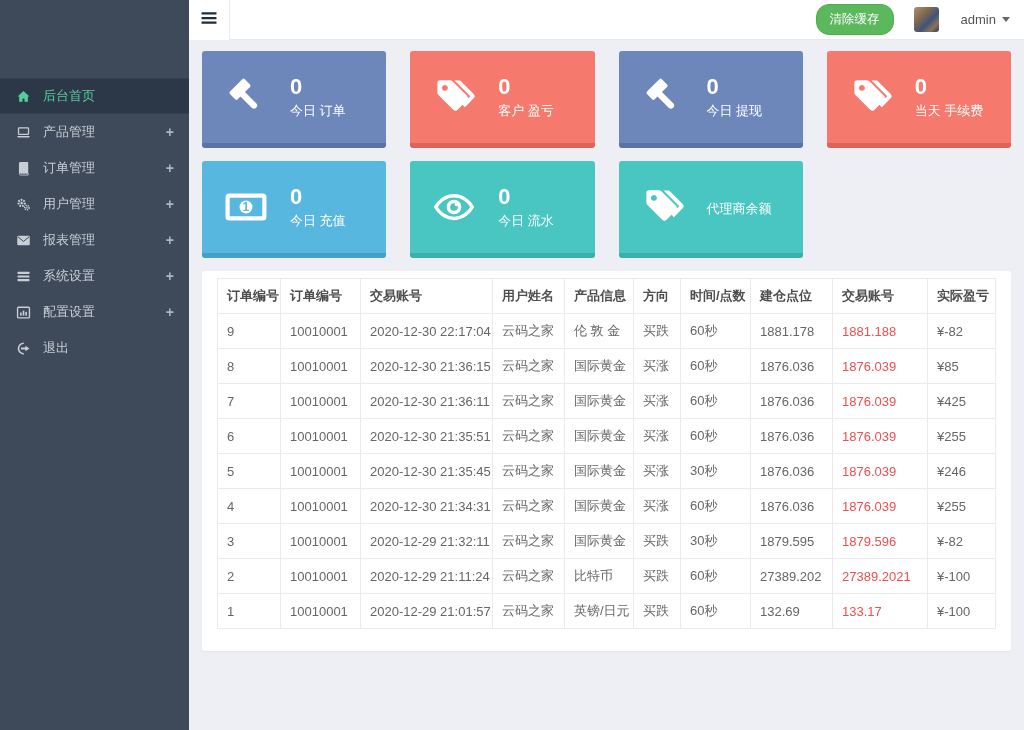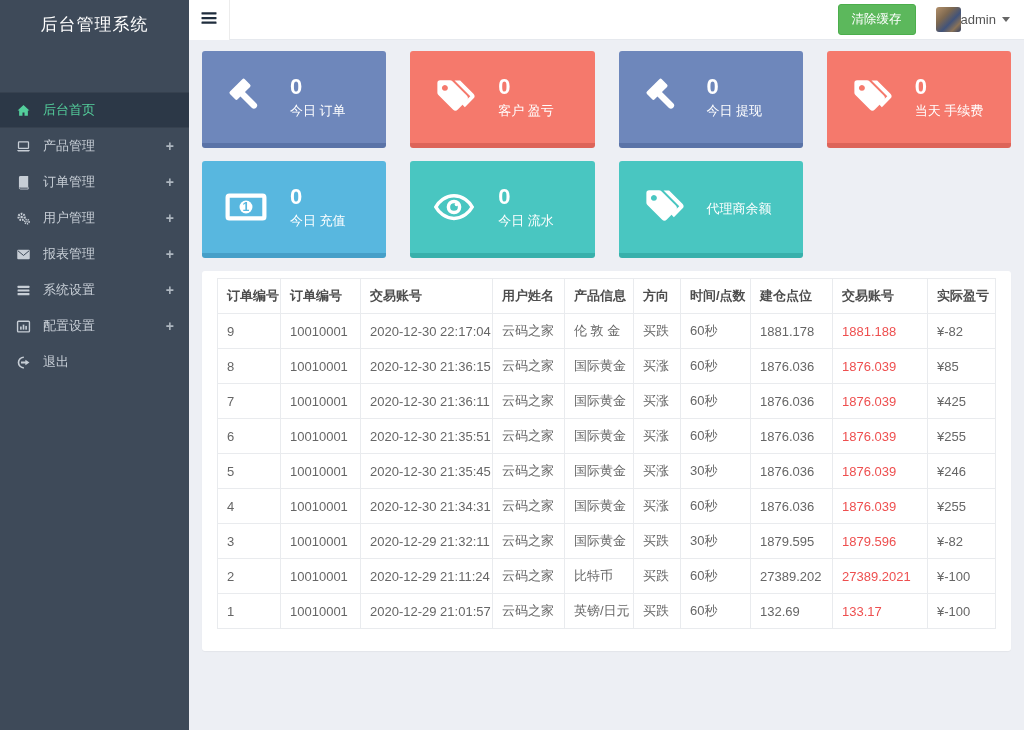--- a/index.html
+++ b/index.html
@@ -3,37 +3,37 @@
 <meta charset="utf-8">
 <title>后台管理系统</title>
 <style>
   * { margin:0; padding:0; box-sizing:border-box; }
   html,body { width:1024px; height:730px; overflow:hidden; }
   body { font-family:"Liberation Sans","DejaVu Sans",sans-serif; background:#edeff4; position:relative; }
 
   
   .sidebar { position:absolute; left:0; top:0; width:189px; height:730px; background:#3e4a59; z-index:5; }
   .brand { height:46px; line-height:50px; text-align:center; color:#fff; font-size:17px; letter-spacing:1px; }
-  .side-nav { position:absolute; top:92px; left:0; right:0; }
+  .side-nav { position:absolute; top:78px; left:0; right:0; }
   .nav-item { display:flex; align-items:center; height:36px; padding:0 15px; color:#c7ced6; font-size:13px; cursor:pointer; }
   .nav-item.active { background:#2c3847; color:#54cf9c; border-top:1px solid #36414f; border-bottom:1px solid #36414f; }
   .nav-icon { width:17px; height:17px; margin-right:11px; display:inline-flex; align-items:center; justify-content:center; flex:none; }
   .nav-icon svg { width:15px; height:15px; }
   .nav-label { flex:1; }
   .nav-plus { font-size:14px; color:#aeb7c0; font-weight:bold; }
 
   
   .topbar { position:absolute; left:189px; top:0; right:0; height:40px; background:#fff; border-bottom:1px solid #e6e9ee; display:flex; align-items:center; }
   .hamburger { width:41px; height:40px; display:flex; align-items:center; justify-content:center; border-right:1px solid #ececec; cursor:pointer; background:#fff; }
   .hamburger svg { width:20px; height:20px; color:#1f2d3d; }
   .topbar-right { margin-left:auto; display:flex; align-items:center; padding-right:14px; }
-  .btn-green { background:#5cb85c; border:1px solid #4cae4c; color:#fff; font-size:12.5px; padding:6px 13px; border-radius:3px; cursor:pointer; font-family:inherit; }
+  .btn-green { background:#5cb85c; border:1px solid #4cae4c; color:#fff; font-size:12.5px; padding:6px 13px; border-radius:13px; cursor:pointer; font-family:inherit; }
   .avatar { width:25px; height:25px; border-radius:3px; margin-left:20px; cursor:pointer;
             background:linear-gradient(135deg,#b3906a 0%,#7d6850 35%,#41537a 60%,#8a7358 80%,#2e3d63 100%); }
-  .username { font-size:13px; color:#555; margin-left:0; cursor:pointer; display:flex; align-items:center; }
+  .username { font-size:13px; color:#555; margin-left:22px; cursor:pointer; display:flex; align-items:center; }
   .caret { width:0; height:0; border-left:4px solid transparent; border-right:4px solid transparent; border-top:5px solid #666; margin-left:6px; display:inline-block; }
 
   
   .main { position:absolute; left:189px; top:40px; width:835px; padding:11px 13px 0; }
   .cards { display:grid; grid-template-columns:repeat(4,1fr); gap:13px 24px; }
   .card { height:97px; border-radius:3px; background:var(--bg); border-bottom:5px solid var(--edge); color:#fff; display:flex; align-items:center; cursor:pointer; }
   .card-icon { width:88px; display:flex; align-items:center; justify-content:center; flex:none; }
   .card-icon svg { width:42px; height:42px; }
   .card-text { display:flex; flex-direction:column; justify-content:center; }
   .card-value { font-size:22px; font-weight:bold; line-height:1.15; }
@@ -52,21 +52,20 @@
   
   table { width:100%; border-collapse:collapse; table-layout:fixed; font-size:13px; color:#666; }
   th,td { border:1px solid #e9ebee; height:35px; padding:0 9px; text-align:left; overflow:hidden; white-space:nowrap; }
   th { color:#4d4d4d; font-weight:bold; }
   td.col-red { color:#ee4f4f;margin-left:9px; }
 </style>
 </head>
 <body>
 
 <aside class="sidebar">
-  <div class="brand">后台管理系统</div>
   <nav class="side-nav" id="side-nav">
       <a class="nav-item active">
         <span class="nav-icon">
           <svg viewBox="0 0 24 24" fill="currentColor">
             <path d="M12 3 2.5 12H5v8.5h5.4V15h3.2v5.5H19V12h2.5z"></path>
           </svg>
         </span>
         <span class="nav-label">后台首页</span>
       </a>
       <a class="nav-item">

